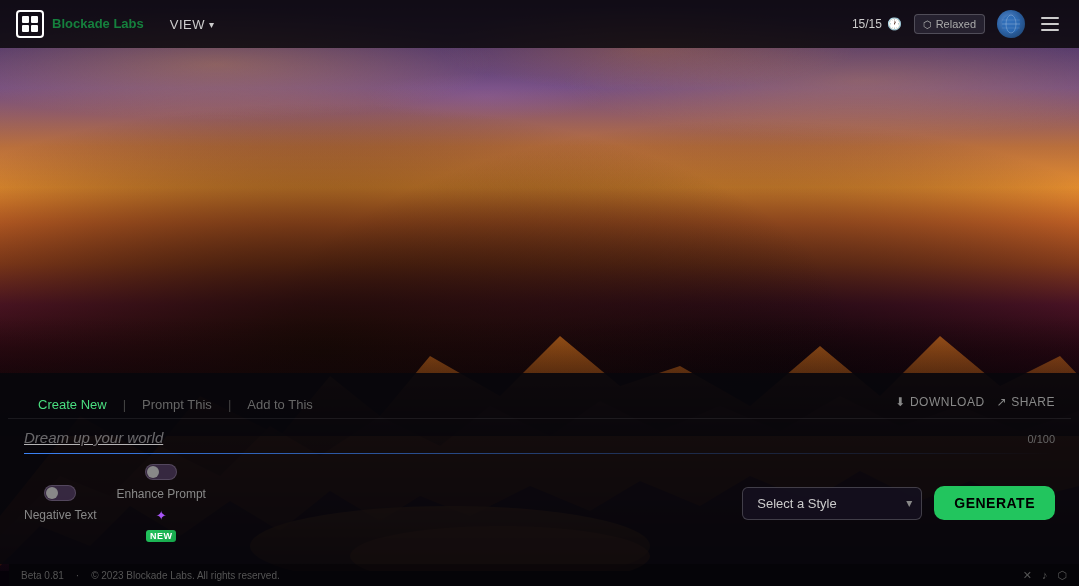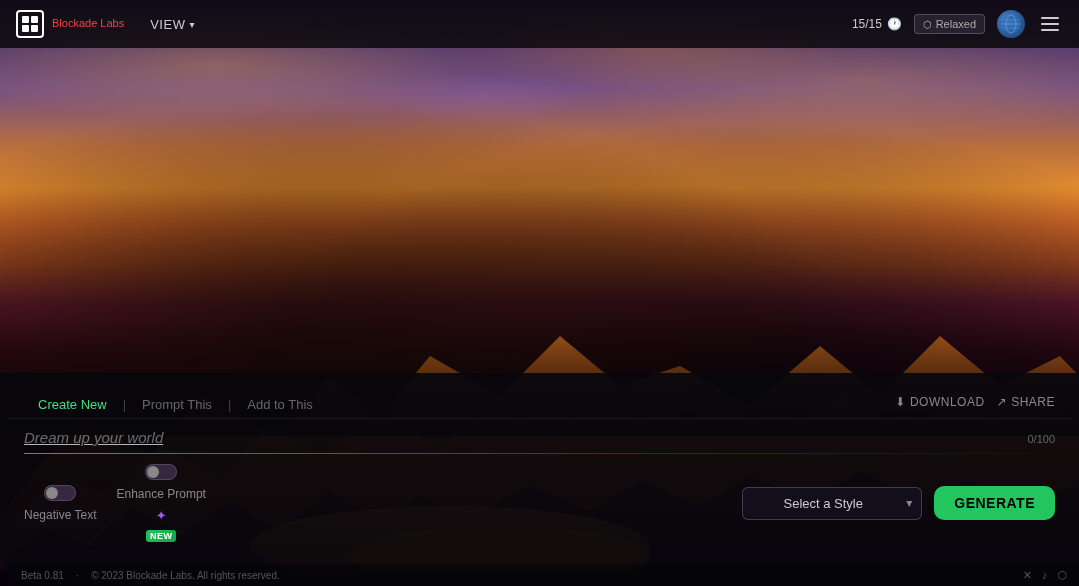--- a/index.html
+++ b/index.html
@@ -88,24 +88,24 @@
       border-radius: 4px;
       display: flex;
       align-items: center;
       justify-content: center;
       font-size: 12px;
       font-weight: bold;
       flex-shrink: 0;
     }
 
     .logo-text {
-      font-size: 11px;
-      font-weight: 400;
+      font-size: 13px;
+      font-weight: 700;
       line-height: 1.2;
-      color: #ef4444;
+      color: #15803d;
     }
 
     .view-menu {
       display: flex;
       align-items: center;
       gap: 4px;
       font-size: 13px;
       color: #ccc;
       cursor: pointer;
       padding: 4px 6px;
@@ -330,21 +330,20 @@
       border: 1px solid rgba(255,255,255,0.2);
       border-radius: 6px;
       padding: 8px 32px 8px 14px;
       font-size: 13px;
       color: #ccc;
       cursor: pointer;
       appearance: none;
       min-width: 180px;
       outline: none;
       position: relative;
-      text-align: center;
     }
 
     .style-select-wrapper {
       position: relative;
     }
 
     .style-select-wrapper::after {
       content: '▾';
       position: absolute;
       right: 10px;

